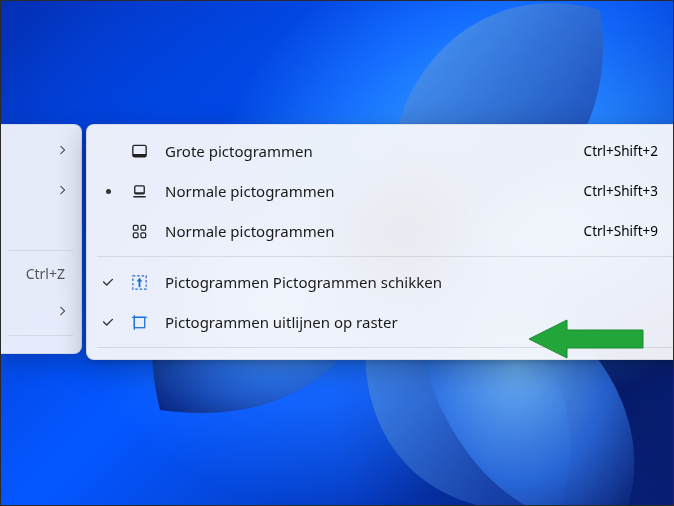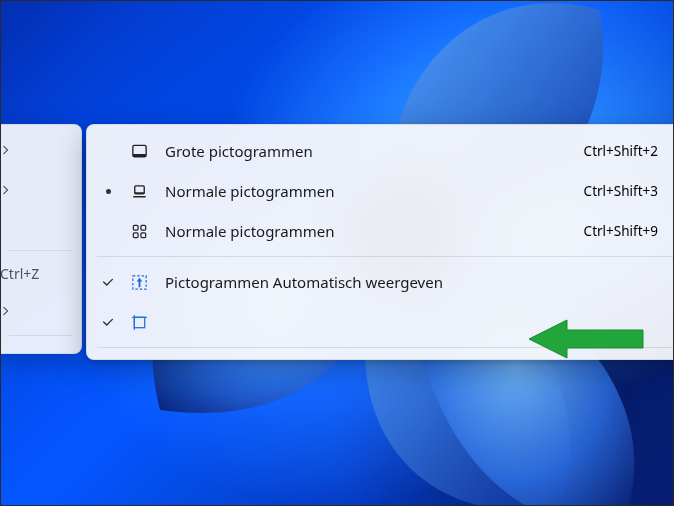--- a/index.html
+++ b/index.html
@@ -49,21 +49,21 @@
     border-radius: 0 8px 8px 0;
     box-shadow: 0 8px 24px rgba(0,0,0,0.22);
     border: 1px solid rgba(0,0,0,0.08);
     border-left: none;
     padding: 5px 0;
   }
   .parent-item {
     height: 36px;
     display: flex;
     align-items: center;
-    justify-content: flex-start;
+    justify-content: flex-end;
     padding-right: 12px;
   }
   .parent-item.tall { height: 40px; }
   .p-gap { height: 8px; }
   .p-sep { height: 1px; background: rgba(0,0,0,0.08); margin: 4px 8px; }
   .p-shortcut { color: #555; padding-right: 4px; }
   .p-chevron svg { width: 12px; height: 12px; }
 
   
   .submenu {
@@ -237,36 +237,37 @@
       <svg viewBox="0 0 16 16">
           <path d="M3 8 L6.5 11.5 L13 5" fill="none" stroke="#333" stroke-width="1.6" stroke-linecap="round" stroke-linejoin="round"></path>
         </svg>
     </span>
     <span class="icon-col">
       <svg viewBox="0 0 20 20">
         <rect x="3" y="3" width="14" height="14" fill="none" stroke="#1a6dd8" stroke-width="1.3" stroke-dasharray="2.6 2"></rect>
         <path d="M10 5 L13 9 L11 9 L11 15 L9 15 L9 9 L7 9 Z" fill="#1a6dd8"></path>
       </svg>
     </span>
-    <span class="label">Pictogrammen Automatisch weergeven</span>
+    <span class="label">Pictogrammen Pictogrammen schikken</span>
   </div>
 
   <div class="menu-item">
     <span class="marker check">
       <svg viewBox="0 0 16 16">
           <path d="M3 8 L6.5 11.5 L13 5" fill="none" stroke="#333" stroke-width="1.6" stroke-linecap="round" stroke-linejoin="round"></path>
         </svg>
     </span>
     <span class="icon-col">
       <svg viewBox="0 0 20 20">
         <rect x="4.5" y="4.5" width="11" height="11" fill="none" stroke="#1a6dd8" stroke-width="1.3"></rect>
         <line x1="4.5" y1="2" x2="4.5" y2="18" stroke="#1a6dd8" stroke-width="1.1"></line>
         <line x1="2" y1="4.5" x2="18" y2="4.5" stroke="#1a6dd8" stroke-width="1.1"></line>
       </svg>
     </span>
+    <span class="label">Pictogrammen uitlijnen op raster</span>
   </div>
 
   <div class="menu-sep"></div>
 
 
 </div>
 
 <div class="arrow-indicator">
   <svg width="120" height="46" viewBox="0 0 120 46">
     <g fill="#22a53a" stroke="#198a30" stroke-width="1">

